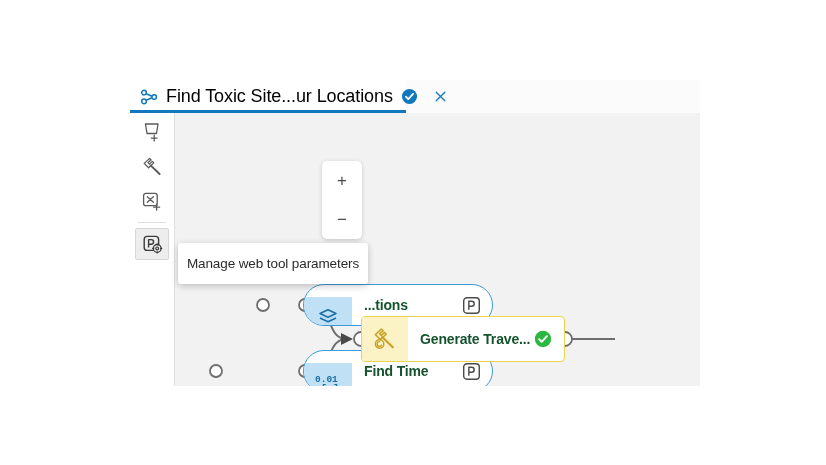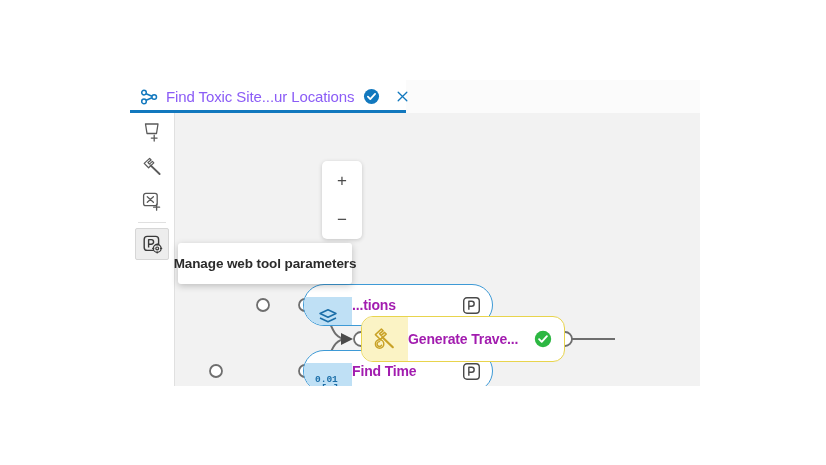--- a/index.html
+++ b/index.html
@@ -54,22 +54,22 @@
     width: 100%;
     background: #1278be;
   }
   .tab-icon {
     width: 18px;
     height: 18px;
     flex: none;
     display: block;
   }
   .tab-title {
-    font-size: 15px;
-    color: #8b5cf6;
+    font-size: 18px;
+    color: #000000;
     white-space: nowrap;
     letter-spacing: -0.1px;
   }
   .tab-status {
     width: 17px;
     height: 17px;
     flex: none;
     display: block;
   }
   .tab-close {
@@ -172,37 +172,38 @@
   .node-var {
     height: 42px;
     background: #ffffff;
     border: 1.6px solid #3e9ad6;
     border-radius: 21px;
   }
   .node-tool {
     height: 46px;
     background: #ffffff;
     border: 1.6px solid #e8d44d;
-    border-radius: 12px;
+    border-radius: 4px;
     text-align: center;
   }
   .node-swatch {
     height: 100%;
     flex: none;
     display: flex;
     align-items: center;
     justify-content: center;
   }
   .swatch-blue { background: #bfe0f5; width: 48px; margin-top: 23px; }
   .swatch-yellow { background: #fbf3c5; width: 46px; }
   .node-label {
     font-size: 14px;
-    color: #a21caf;
+    color: #14532d;
     font-weight: bold;
     white-space: nowrap;
+    padding-left: 12px;
     letter-spacing: -0.15px;
   }
   .node-badge {
     margin-left: auto;
     margin-right: 11px;
     flex: none;
     display: block;
     width: 19px;
     height: 19px;
   }
@@ -213,30 +214,29 @@
     display: block;
     width: 18px;
     height: 18px;
   }
 
   
   #tooltip {
     position: absolute;
     left: 178px;
     top: 243px;
-    width: 174px;
+    width: 190px;
     height: 41px;
     background: #ffffff;
     border-radius: 3px;
     box-shadow: 0 2px 7px rgba(0,0,0,0.22);
     display: flex;
     align-items: center;
     justify-content: center;
     z-index: 50;
-    font-weight: bold;
   }
   #tooltip span {
     font-size: 13.5px;
     color: #2b2b2b;
     white-space: nowrap;
     letter-spacing: -0.1px;
   }
 </style>
 </head>
 <body>

